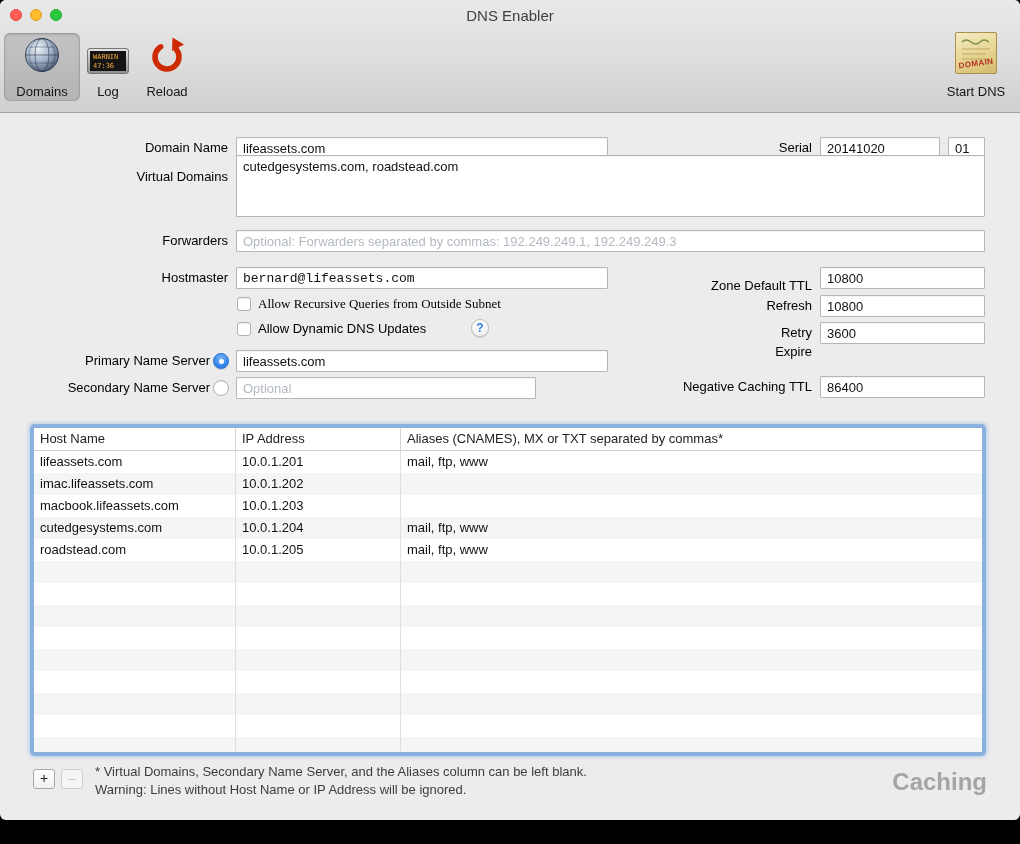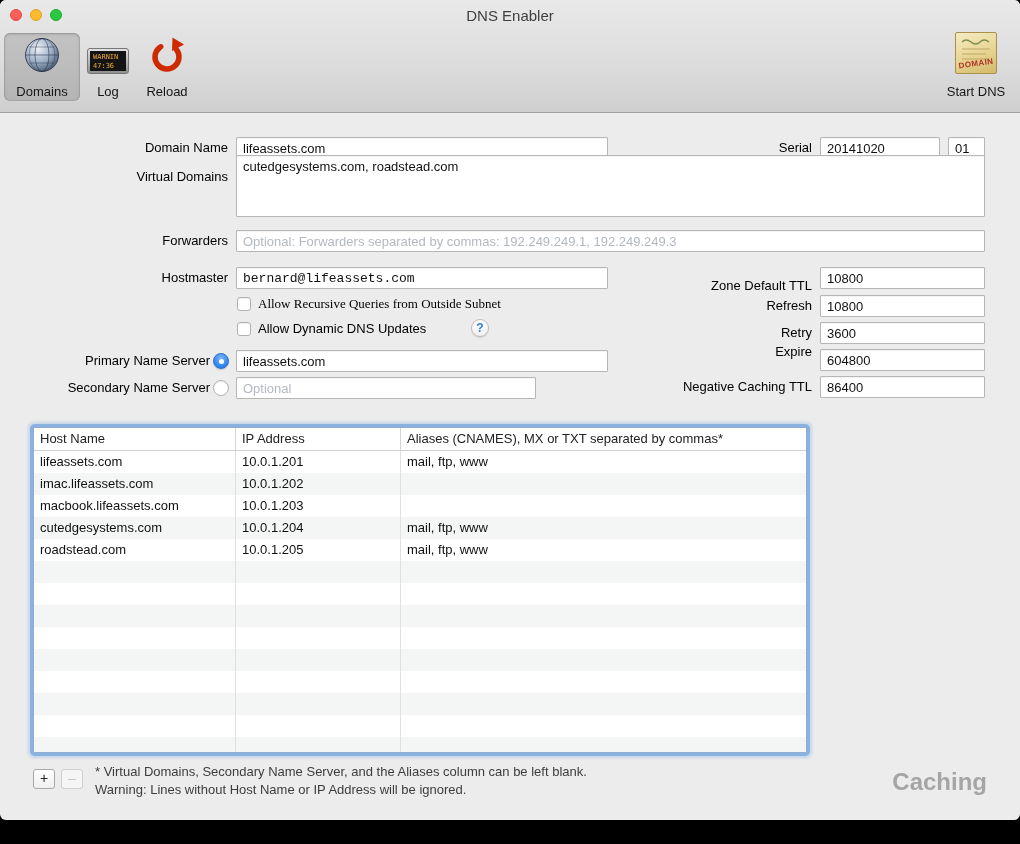--- a/index.html
+++ b/index.html
@@ -83,21 +83,21 @@
   .radio.on::after{content:"";width:5px;height:5px;border-radius:50%;background:#fff;}
   .radio.off{background:#fff;border:1px solid #b2b2b2;box-shadow:inset 0 1px 1px rgba(0,0,0,0.08);}
   .helpbtn{
     position:absolute;width:18px;height:18px;border-radius:50%;box-sizing:border-box;
     background:linear-gradient(#ffffff,#f0f0f0);border:1px solid #bcbcbc;
     box-shadow:0 1px 1px rgba(0,0,0,0.12);
     font-size:12px;color:#2f7de0;text-align:center;line-height:16px;font-weight:bold;
   }
   
   #hosts-table{
-    position:absolute;left:33px;top:427px;width:774px;height:326px;
+    position:absolute;left:33px;top:427px;width:950px;height:326px;
     background:#fff;border:1px solid #8fadd2;border-radius:2px;overflow:hidden;
     box-shadow:0 0 0 3px rgba(127,171,222,0.85), 0 0 3px 5px rgba(127,171,222,0.35);
     box-sizing:border-box;
   }
   .thead{display:flex;height:23px;background:#fff;border-bottom:1px solid #cfcfcf;box-sizing:border-box;}
   .thead > div{
     box-sizing:border-box;padding-left:6px;font-size:13px;color:#222;line-height:22px;
     white-space:nowrap;overflow:hidden;
   }
   .trow{display:flex;height:22px;}
@@ -219,21 +219,20 @@
   <div class="checkbox" style="left:237px;top:322px;"></div>
   <div class="cblabel" style="left:258px;top:320px;">Allow Dynamic DNS Updates</div>
   <div class="helpbtn" style="left:471px;top:319px;">?</div>
   <div class="rlabel" style="left:652px;top:322px;width:160px;">Retry</div>
   <input class="field" style="left: 820px; top: 322px; width: 165px;" value="3600">
 
   <div class="rlabel" style="left:20px;top:350px;width:190px;">Primary Name Server</div>
   <div class="radio on" style="left:213px;top:353px;"></div>
   <input class="field" style="left: 236px; top: 350px; width: 372px;" value="lifeassets.com">
   <div class="rlabel" style="left:652px;top:341px;width:160px;">Expire</div>
-  <input class="field" style="left: 820px; top: 349px; width: 165px;" value="604800">
 
   <div class="rlabel" style="left:20px;top:377px;width:190px;">Secondary Name Server</div>
   <div class="radio off" style="left:213px;top:380px;"></div>
   <input class="field" style="left: 236px; top: 377px; width: 300px;" placeholder="Optional">
   <div class="rlabel" style="left:632px;top:376px;width:180px;">Negative Caching TTL</div>
   <input class="field" style="left: 820px; top: 376px; width: 165px;" value="86400">
 
   <div id="hosts-table">
     <div class="thead">
       <div class="c1">Host Name</div>

